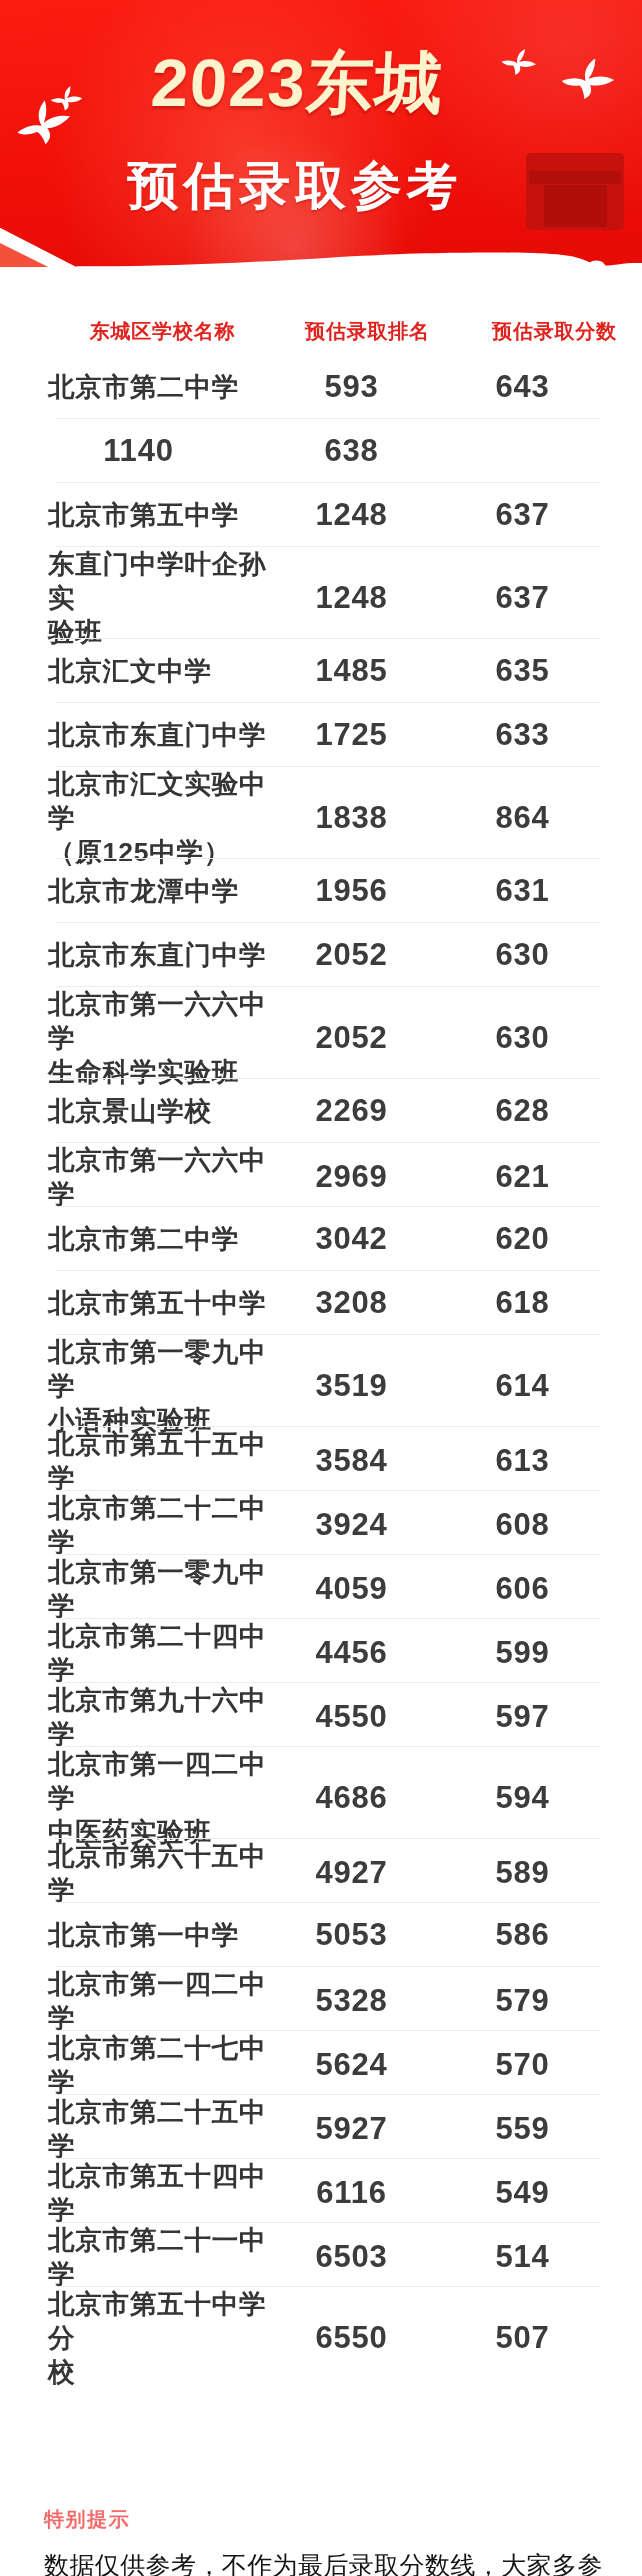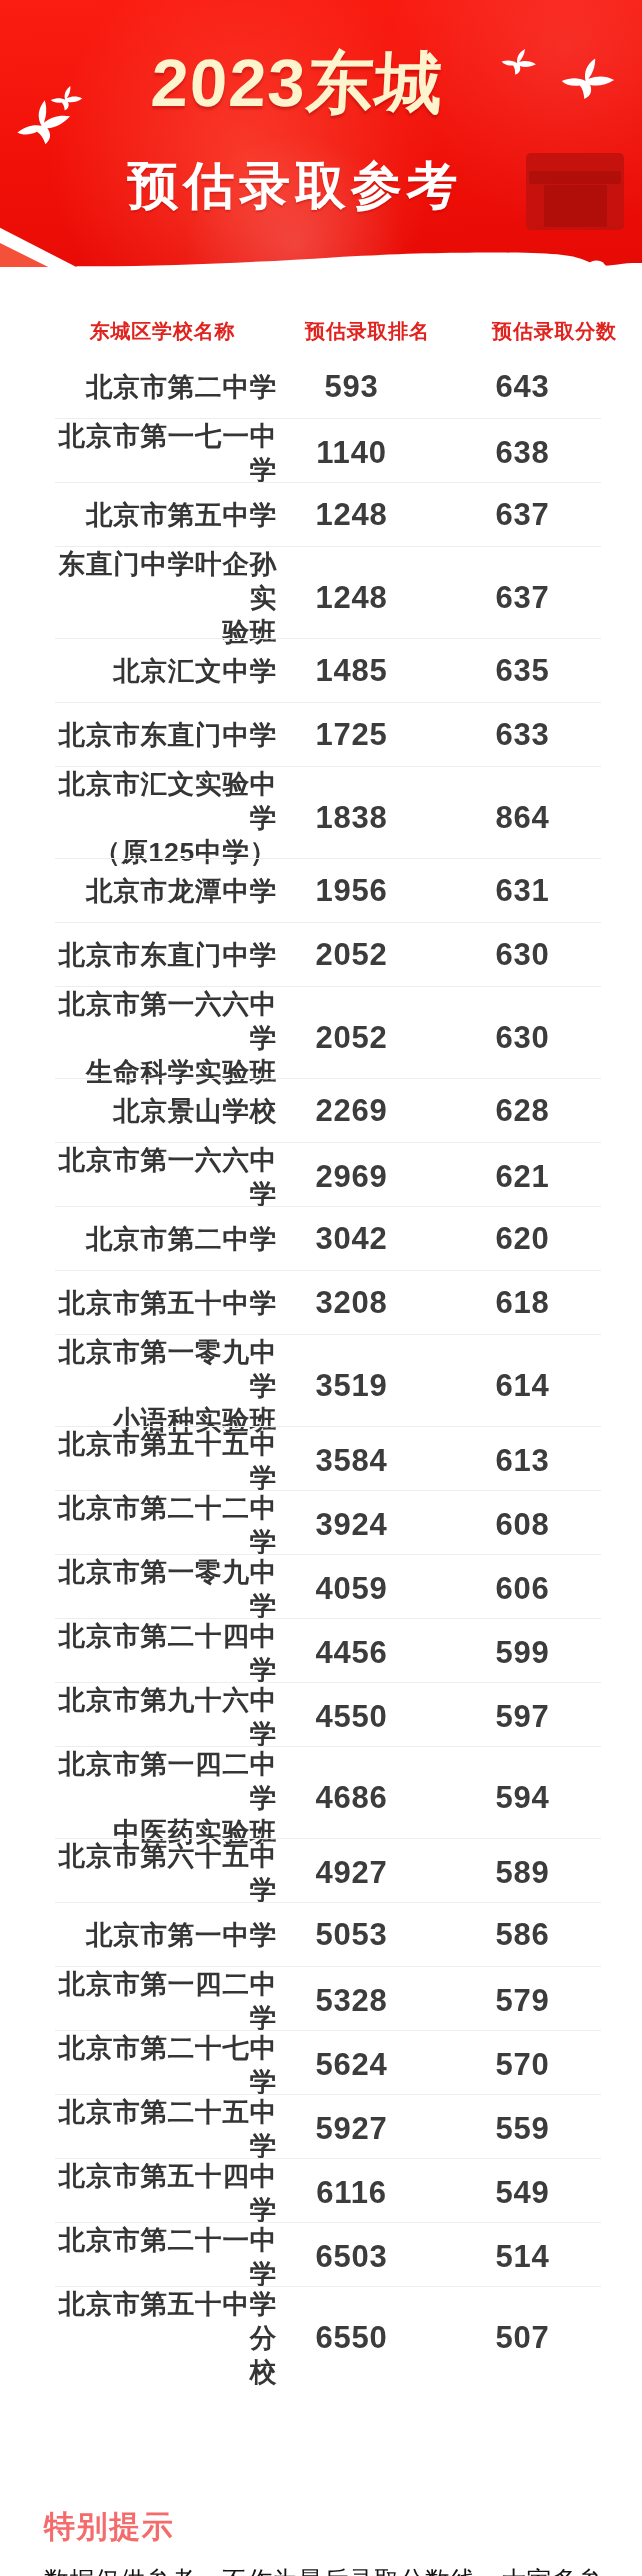--- a/index.html
+++ b/index.html
@@ -50,30 +50,30 @@
   .thead .c-name{padding-left:48px;text-align:center;}
   .thead .c-num{text-align:center;}
   .row{
     position:relative;display:grid;grid-template-columns:277px 149px 193px;height:64px;align-items:center;
   }
   .row.tall{height:92px;}
   .row:not(:last-child)::after{
     content:"";position:absolute;left:55px;right:42px;bottom:0;height:0.8px;background:#ededed;
   }
   .cell-name{
-    padding-left:48px;text-align:right;white-space:pre-line;
+    padding-left:48px;text-align:left;white-space:pre-line;
     font-size:26.5px;line-height:34px;font-weight:600;color:#353535;letter-spacing:0.8px;
   }
   .cell-num{
     text-align:center;font-size:31px;font-weight:600;color:#3c3c3c;letter-spacing:0.8px;
     font-family:"Liberation Sans","DejaVu Sans",sans-serif;
   }
   
   .footer{margin-top:127px;padding-left:44px;padding-right:39px;}
-  .footer-heading{font-size:31px;font-weight:800;color:#f56b6b;letter-spacing:1.6px;}
+  .footer-heading{font-size:20px;font-weight:800;color:#f56b6b;letter-spacing:1.6px;}
   .footer-body{
     margin-top:11.2px;font-size:25px;line-height:43px;color:#141414;letter-spacing:0.4px;font-weight:500;
   }
 </style>
 </head>
 <body>
 
 <div class="page">
 
   <div class="hero">
@@ -121,21 +121,20 @@
       <div class="c-num">预估录取排名</div>
       <div class="c-num">预估录取分数</div>
     </div>
     <div>
         <div class="row">
       <div class="cell-name">北京市第二中学</div>
       <div class="cell-num">593</div>
       <div class="cell-num">643</div>
     </div>
         <div class="row">
-      <div class="cell-name">北京市第一七一中学</div>
       <div class="cell-num">1140</div>
       <div class="cell-num">638</div>
     </div>
         <div class="row">
       <div class="cell-name">北京市第五中学</div>
       <div class="cell-num">1248</div>
       <div class="cell-num">637</div>
     </div>
         <div class="row tall">
       <div class="cell-name">东直门中学叶企孙实

